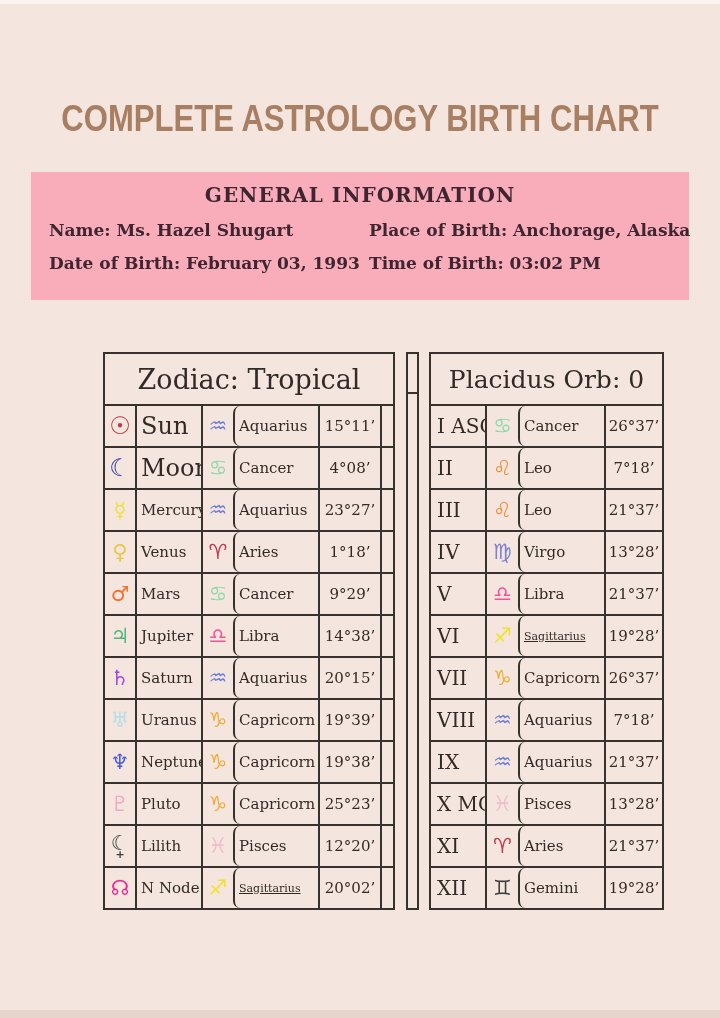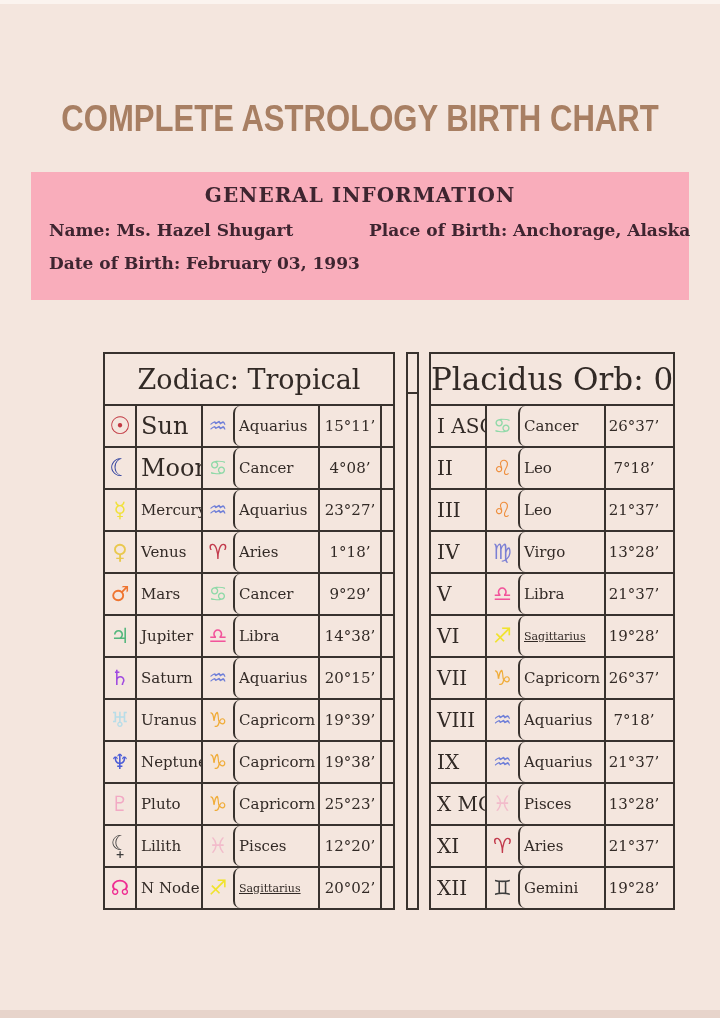--- a/index.html
+++ b/index.html
@@ -35,21 +35,21 @@
     font-size:17px; font-weight:700;
   }
   .info-grid p{margin:0; white-space:nowrap;}
 
   .tables{position:absolute; left:103px; top:352px; display:flex; align-items:stretch;}
   .ztable,.htable{border:2px solid var(--line,#38322e); background:transparent;}
   .thead{
     height:50px; display:flex; align-items:center; justify-content:center;
     font-size:27px; line-height:1; white-space:nowrap;
   }
-  .hhead{font-size:31px;}
+  .hhead{font-size:25px;}
   .trow{display:grid; height:40px; border-top:2px solid var(--line,#38322e);}
   .ztable .trow{grid-template-columns:30px 66px 32px 85px 62px 13px;}
   .htable .trow{grid-template-columns:54px 33px 86px 58px;}
   .cell{display:flex; align-items:center; border-left:2px solid var(--line,#38322e); overflow:hidden;}
   .trow .cell:first-child{border-left:none;}
   .c-center{justify-content:center;}
   .c-name{font-size:15px; padding-left:4px; white-space:nowrap;}
   .trow.large .c-name{font-size:24px;}
   .c-sign{font-size:15px; padding-left:4px; white-space:nowrap;border-radius:7px;}
   .c-sign.small{font-size:11px;text-decoration:underline;}
@@ -76,20 +76,21 @@
   <div class="top-edge"></div>
 
   <h1 class="title">COMPLETE ASTROLOGY BIRTH CHART</h1>
 
   <section class="info-panel">
     <h2 class="info-heading">GENERAL INFORMATION</h2>
     <div class="info-grid">
       <p>Name: Ms. Hazel Shugart</p>
       <p>Place of Birth: Anchorage, Alaska</p>
       <p>Date of Birth: February 03, 1993</p>
+      <p>Time of Birth: 03:02 PM</p>
     </div>
   </section>
 
   <section class="tables">
     <div class="ztable">
       <div class="thead">Zodiac: Tropical</div>
       <div id="zodiac-body">
           <div class="trow large">
             <div class="cell c-center">
               <span class="glyph pglyph" style="color: rgb(194, 58, 68);">

